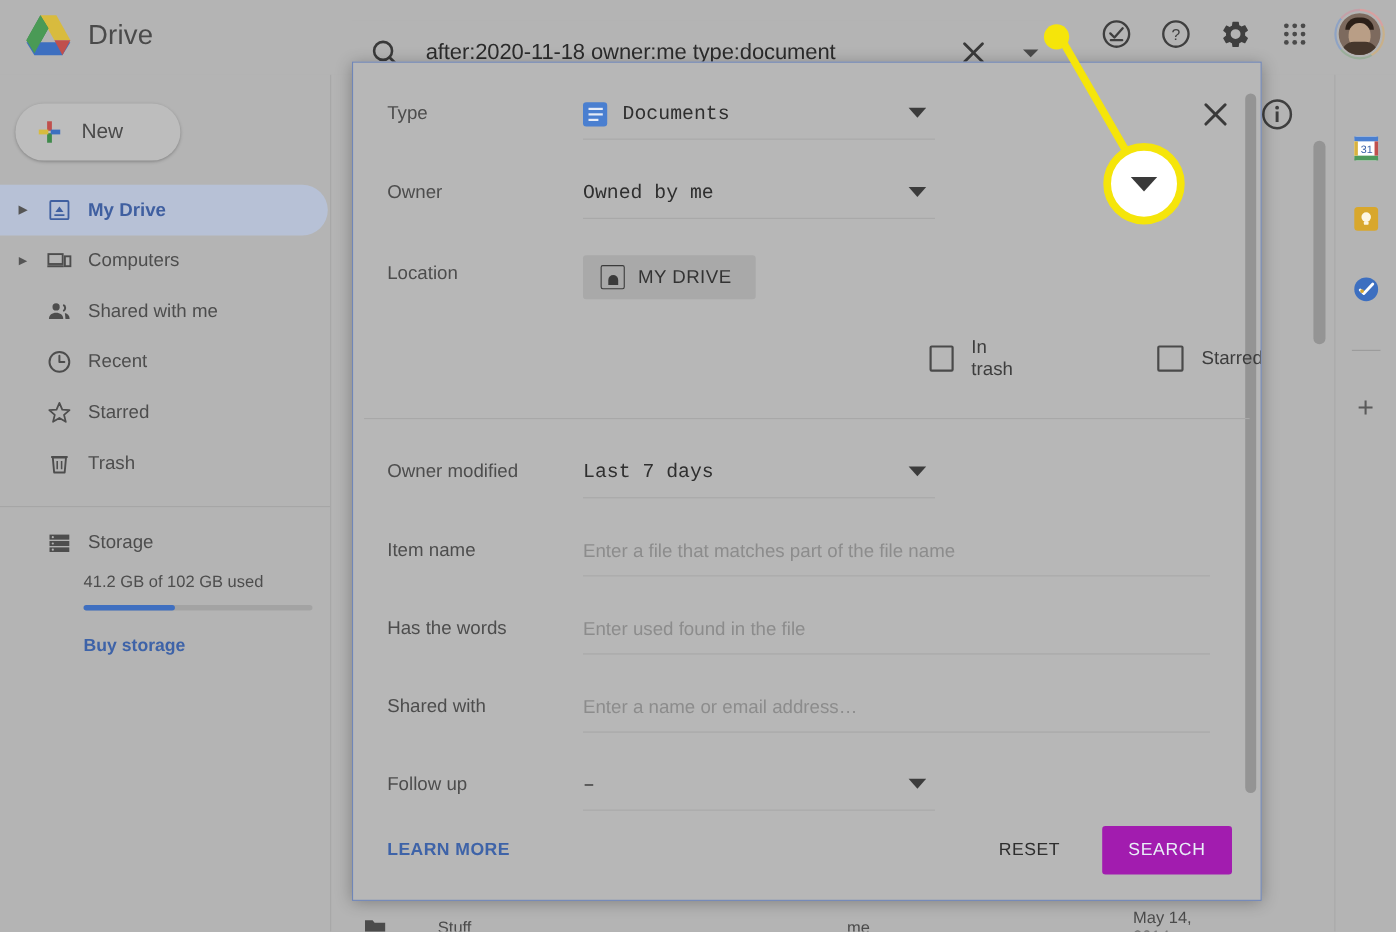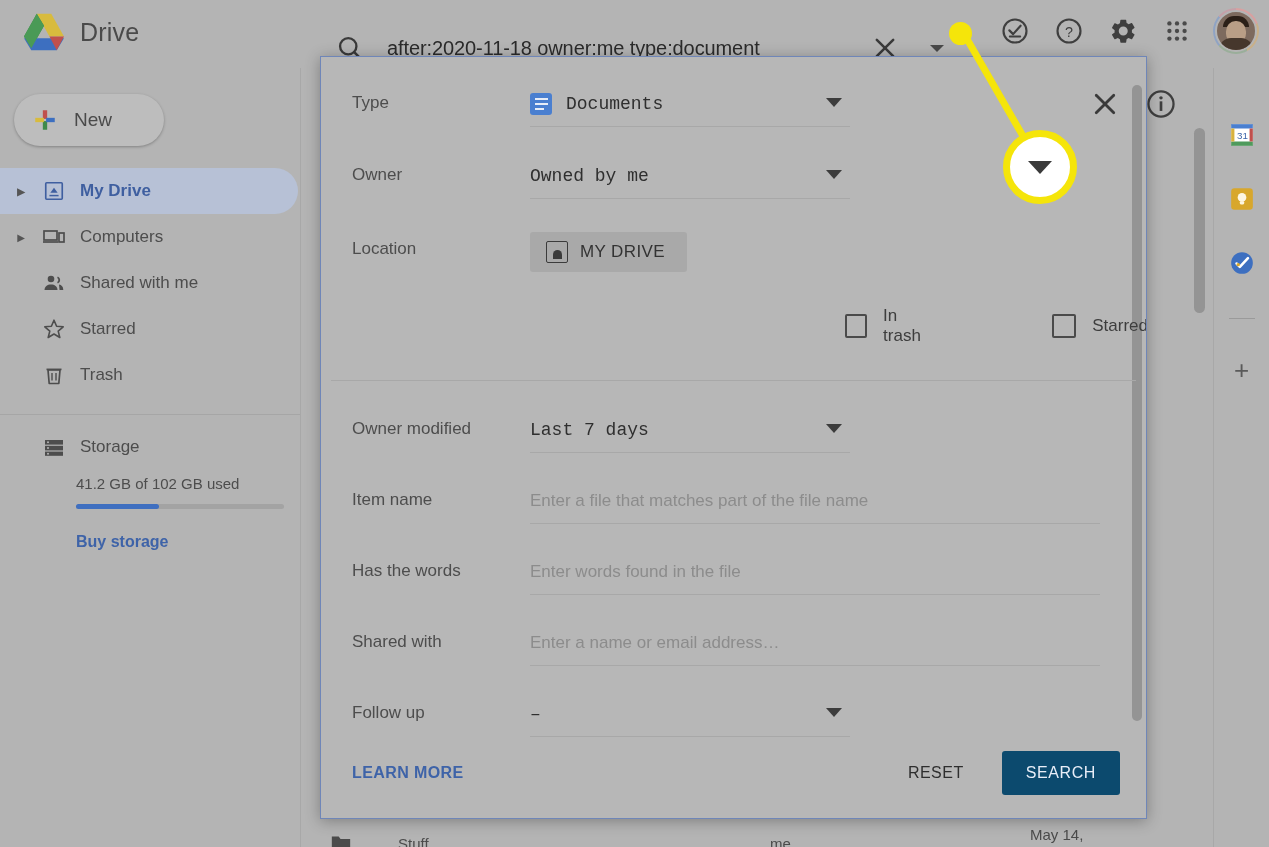--- a/index.html
+++ b/index.html
@@ -324,21 +324,21 @@
   }
   .footer-right {
     margin-left: auto; margin-right: 28px;
     display: flex; align-items: center; gap: 26px;
   }
   .reset-btn {
     font-size: 16px; color: #2e2e2e; letter-spacing: .5px;
     padding: 10px 12px; cursor: pointer;
   }
   .search-btn {
-    background: #0c4a6e; color: #e9eef8;
+    background: #a21caf; color: #e9eef8;
     font-size: 16px; letter-spacing: .6px;
     padding: 13px 24px; border-radius: 3px;
     cursor: pointer;
   }
 
   
   .callout { position: absolute; left: 0; top: 0; width: 1269px; height: 847px;
              pointer-events: none; }
   .cl-dot {
     position: absolute; left: 949px; top: 22px;
@@ -493,20 +493,30 @@
           <svg width="24" height="24" viewBox="0 0 24 24">
             <circle cx="9" cy="8" r="3.3" fill="#4d4d4d"></circle>
             <path d="M2.5 19c0-3.6 2.9-5.6 6.5-5.6s6.5 2 6.5 5.6z" fill="#4d4d4d"></path>
             <path d="M15.5 6.2a3.1 3.1 0 0 1 0 5.6" fill="none" stroke="#4d4d4d" stroke-width="1.8"></path>
             <path d="M17 13.6c2.6.5 4.3 2.3 4.3 5.4h-3.8" fill="#4d4d4d"></path>
           </svg>
         </span>
         <span class="nav-label">Shared with me</span>
       </div>
 
+      <div class="nav-item">
+        <span class="nav-arrow"></span>
+        <span class="nav-icon">
+          <svg width="24" height="24" viewBox="0 0 24 24">
+            <circle cx="12" cy="12" r="9" fill="none" stroke="#4d4d4d" stroke-width="1.8"></circle>
+            <path d="M12 6.5 V12 H16.5" fill="none" stroke="#4d4d4d" stroke-width="1.8" stroke-linecap="round" stroke-linejoin="round"></path>
+          </svg>
+        </span>
+        <span class="nav-label">Recent</span>
+      </div>
 
       <div class="nav-item">
         <span class="nav-arrow"></span>
         <span class="nav-icon">
           <svg width="24" height="24" viewBox="0 0 24 24">
             <path d="M12 3.2 L14.6 9.3 L21.2 9.8 L16.2 14.1 L17.8 20.5 L12 17 L6.2 20.5 L7.8 14.1 L2.8 9.8 L9.4 9.3 Z" fill="none" stroke="#4d4d4d" stroke-width="1.6" stroke-linejoin="round"></path>
           </svg>
         </span>
         <span class="nav-label">Starred</span>
       </div>
@@ -667,21 +677,21 @@
           <div class="input-line">
             <span class="input-ph">Enter a file that matches part of the file name</span>
           </div>
         </div>
       </div>
 
       <div class="frow" style="margin-top:26px;">
         <div class="flabel">Has the words</div>
         <div class="fctl" style="width:570px;">
           <div class="input-line">
-            <span class="input-ph">Enter words found in the file</span>
+            <span class="input-ph">Enter used found in the file</span>
           </div>
         </div>
       </div>
 
       <div class="frow" style="margin-top:26px;">
         <div class="flabel">Shared with</div>
         <div class="fctl" style="width:570px;">
           <div class="input-line">
             <span class="input-ph">Enter a name or email address…</span>
           </div>

